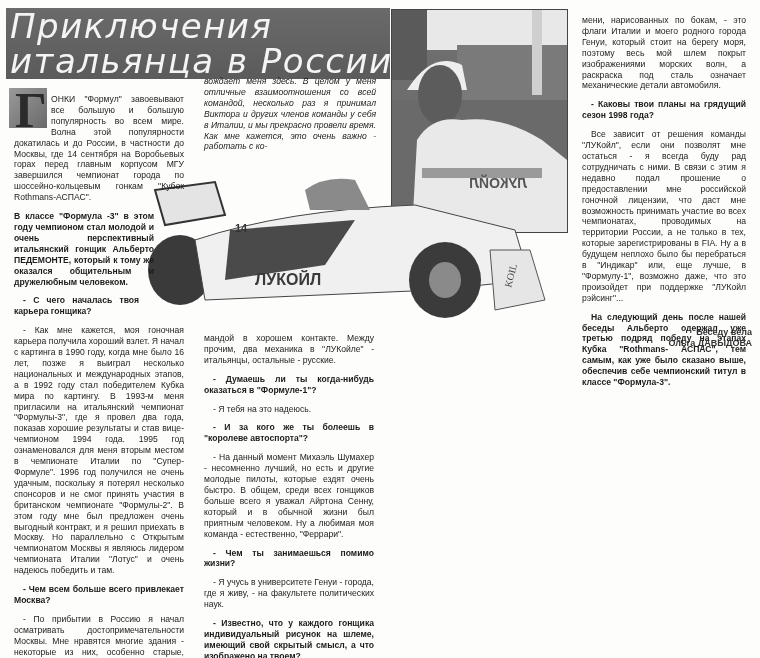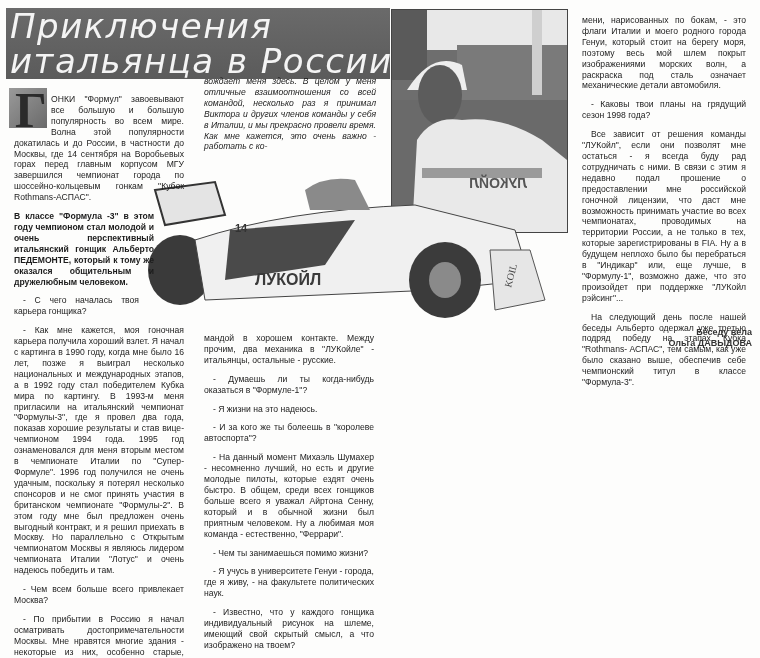--- a/index.html
+++ b/index.html
@@ -19,21 +19,21 @@
     font-family: "DejaVu Sans", sans-serif; font-style: italic;
     font-size: 34px; line-height: 34px; letter-spacing: 1.5px;
     white-space: nowrap;
   }
   .headline .l1 { top: 1px; }
   .headline .l2 { top: 36px; }
 
   .col { position: absolute; font-size: 8.6px; line-height: 10.9px; text-align: justify; }
   .col p { margin: 8px; }
   .col p.ind { text-indent: 9px; }
-  .col p.q { font-weight: normal; text-indent: 9px; }
+  .col p.q { font-weight: bold; text-indent: 9px; }
   .col p.bold { font-weight: bold; }
 
   .dropcap {
     float: left; width: 38px; height: 40px; margin: 2px 4px 0 3px;
     background: linear-gradient(135deg, #9a9a9a, #6a6a6a);
     position: relative;
   }
   .dropcap span {
     position: absolute; left: 6px; top: -6px;
     font-family: "Liberation Serif", serif; font-weight: bold;
@@ -104,21 +104,21 @@
 
 </div>
 
 <div class="col" style="left:196px; top:68px; width:188px;font-style:italic;">
   <p>вождает меня здесь. В целом у меня отличные взаимоотношения со всей командой, несколько раз я принимал Виктора и других членов команды у себя в Италии, и мы прекрасно провели время. Как мне кажется, это очень важно - работать с ко-</p>
 </div>
 
 <div class="col" style="left:196px; top:325px; width:186px;">
   <p>мандой в хорошем контакте. Между прочим, два механика в "ЛУКойле" - итальянцы, остальные - русские.</p>
   <p class="q">- Думаешь ли ты когда-нибудь оказаться в "Формуле-1"?</p>
-  <p class="ind">- Я жизни на это надеюсь.</p>
+  <p class="ind">- Я тебя на это надеюсь.</p>
   <p class="q">- И за кого же ты болеешь в "королеве автоспорта"?</p>
   <p class="ind">- На данный момент Михаэль Шумахер - несомненно лучший, но есть и другие молодые пилоты, которые ездят очень быстро. В общем, среди всех гонщиков больше всего я уважал Айртона Сенну, который и в обычной жизни был приятным человеком. Ну а любимая моя команда - естественно, "Феррари".</p>
   <p class="q">- Чем ты занимаешься помимо жизни?</p>
   <p class="ind">- Я учусь в университете Генуи - города, где я живу, - на факультете политических наук.</p>
   <p class="q">- Известно, что у каждого гонщика индивидуальный рисунок на шлеме, имеющий свой скрытый смысл, а что изображено на твоем?</p>
 
 </div>
 
 <div class="col" style="left:574px; top:7px; width:180px;">
   <p>мени, нарисованных по бокам, - это флаги Италии и моего родного города Генуи, который стоит на берегу моря, поэтому весь мой шлем покрыт изображениями морских волн, а раскраска под сталь означает механические детали автомобиля.</p>

